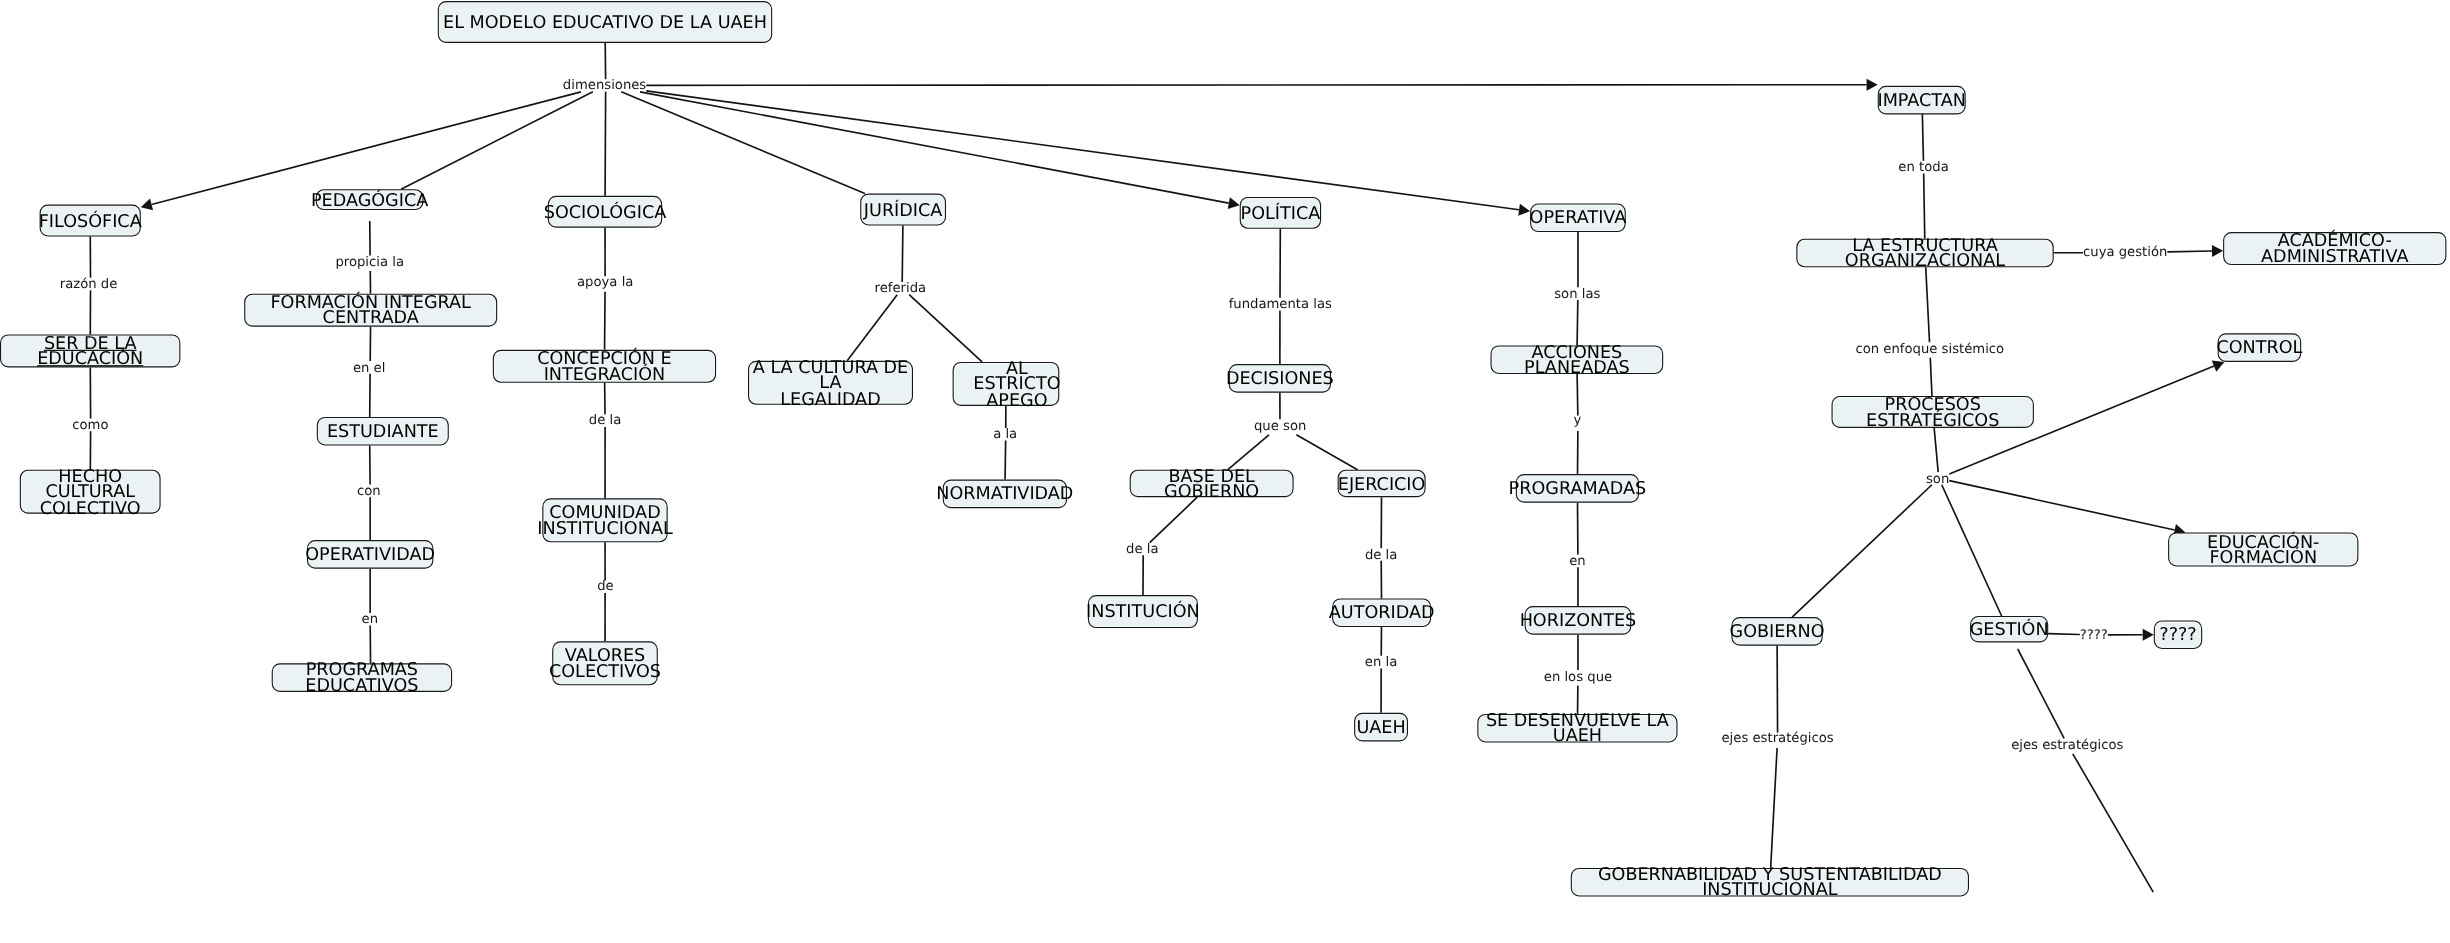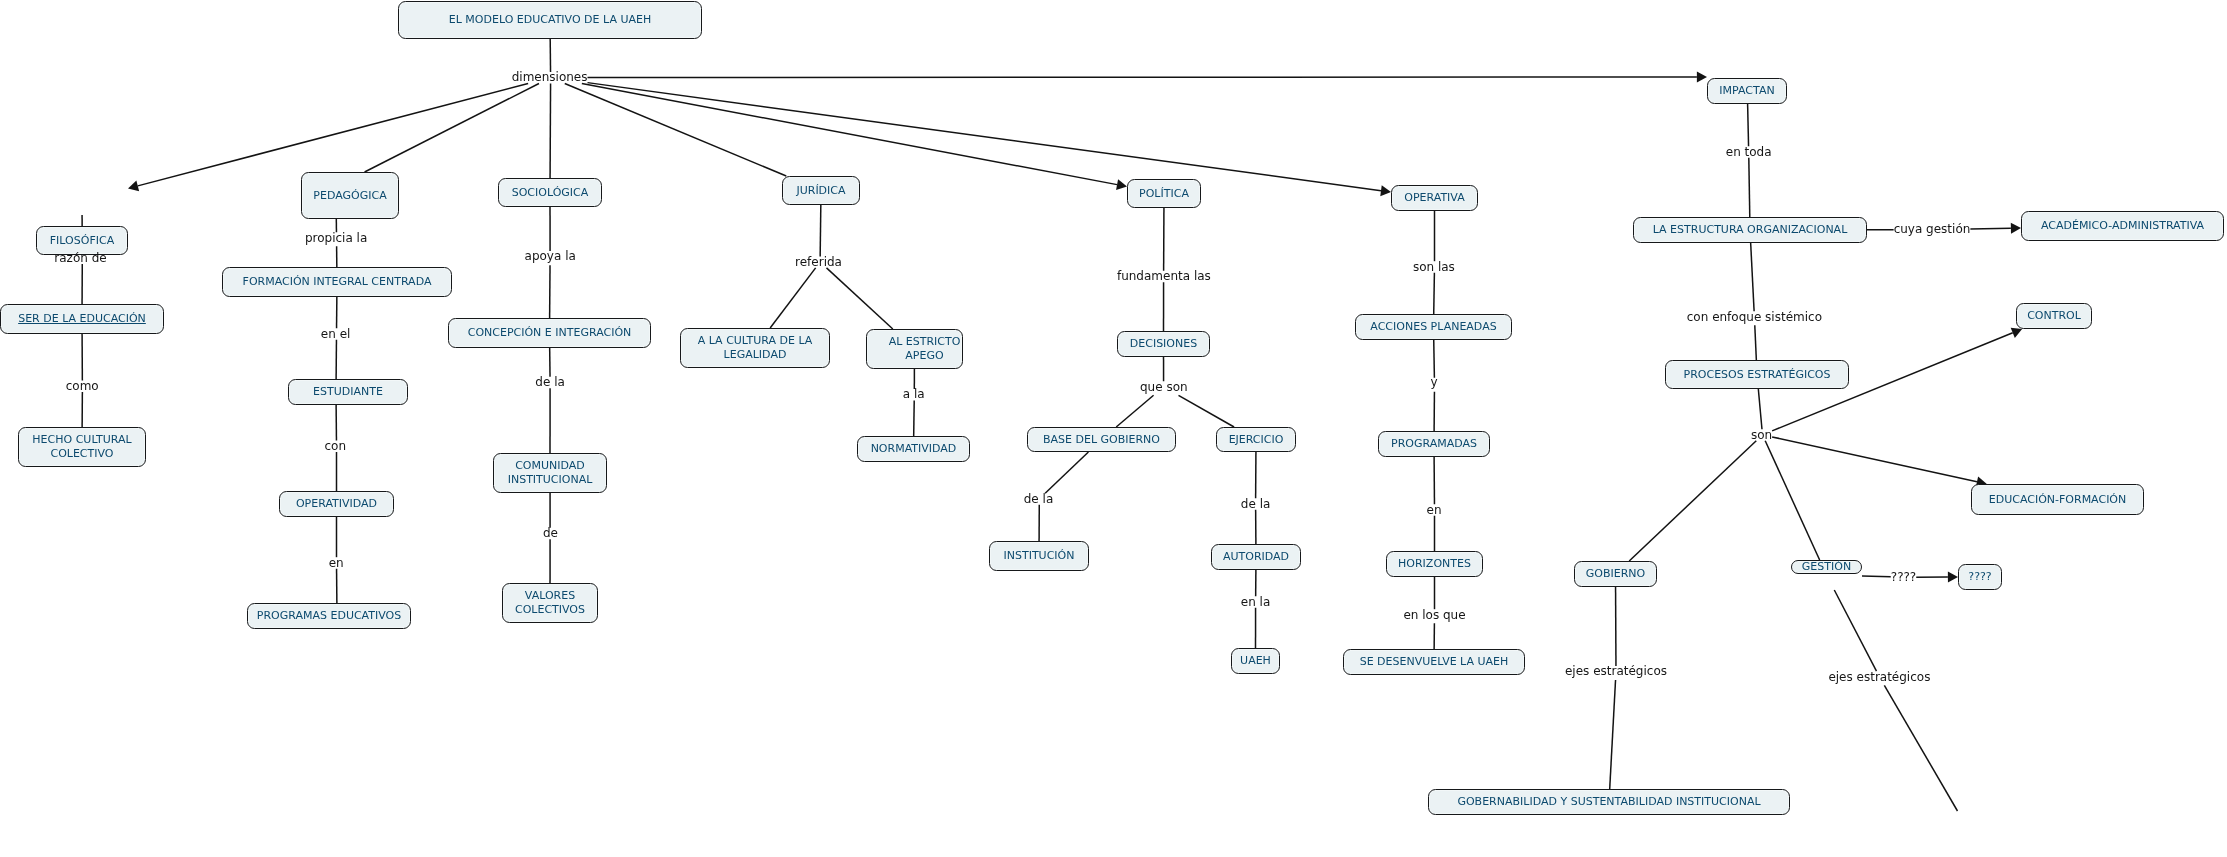--- a/index.html
+++ b/index.html
@@ -4,21 +4,21 @@
 <title>EL MODELO EDUCATIVO DE LA UAEH</title>
 <style>
   html,body{margin:0;padding:0;background:#ffffff;}
   body{width:2227px;height:857px;overflow:hidden;
        font-family:"DejaVu Sans",sans-serif;}
   #cmap{position:relative;width:2227px;height:857px;background:#fff;}
   svg#links{position:absolute;left:0;top:0;width:2227px;height:857px;}
   .node{position:absolute;box-sizing:border-box;
         border:1.5px solid #16181a;border-radius:7.5px;background:#ebf2f4;
         display:flex;align-items:center;justify-content:center;text-align:center;
-        color:#0c4a6e;line-height:14.2px;font-size:11px;
+        color:#000000;line-height:14.2px;font-size:16px;
         box-shadow:inset 0 0 0 1px rgba(255,255,255,0.38);}
   .node > span{display:block;white-space:pre-line;position:relative;top:0.4px;}
   .lbl{position:absolute;color:#161616;white-space:pre;text-align:center;
        font-size:12px;line-height:15px;padding-top:1.5px;
        transform:translate(-50%,-50%);}
 </style>
 </head>
 <body>
 
 <div id="cmap">
@@ -95,24 +95,24 @@
       <line x1="1615.544061302682" y1="680" x2="1609.697318007663" y2="789" stroke="#131313" stroke-width="1.5"></line>
       <line x1="1876.4899803536346" y1="671.1999999999999" x2="1834.294695481336" y2="590" stroke="#131313" stroke-width="1.5"></line>
       <line x1="1884.3460500963392" y1="685.3" x2="1957.4894026974953" y2="811" stroke="#131313" stroke-width="1.5"></line>
       <line x1="1890.7578125" y1="576.8359375" x2="1862" y2="576.0142857142857" stroke="#131313" stroke-width="1.5"></line>
       <polygon points="1958,577.0575163398693 1947.9144135522893,582.5839026822952 1947.8856554806348,571.5839402744815" fill="#131313"></polygon>
       <line x1="1916.2421875" y1="577.1666870915033" x2="1947.900034516462" y2="577.0839214783883" stroke="#131313" stroke-width="1.5"></line>
     </svg>
   <div class="node" style="left:398px;top:1px;width:304px;height:38px;">
       <span>EL MODELO EDUCATIVO DE LA UAEH</span>
     </div>
-  <div class="node" style="left:36px;top:186px;width:92px;height:29px;margin-top:40px;">
+  <div class="node" style="left:36px;top:186px;width:92px;height:29px;">
       <span>FILOSÓFICA</span>
     </div>
-  <div class="node" style="left:301px;top:172px;width:98px;height:47px;">
+  <div class="node" style="left:287px;top:172px;width:98px;height:19px;">
       <span>PEDAGÓGICA</span>
     </div>
   <div class="node" style="left:498px;top:178px;width:104px;height:29px;">
       <span>SOCIOLÓGICA</span>
     </div>
   <div class="node" style="left:782px;top:176px;width:78px;height:29px;">
       <span>JURÍDICA</span>
     </div>
   <div class="node" style="left:1127px;top:179px;width:74px;height:29px;">
       <span>POLÍTICA</span>
@@ -205,21 +205,21 @@
     </div>
   <div class="node" style="left:2016px;top:303px;width:76px;height:26px;">
       <span>CONTROL</span>
     </div>
   <div class="node" style="left:1971px;top:484px;width:173px;height:31px;">
       <span>EDUCACIÓN-FORMACIÓN</span>
     </div>
   <div class="node" style="left:1574px;top:561px;width:83px;height:26px;">
       <span>GOBIERNO</span>
     </div>
-  <div class="node" style="left:1791px;top:560px;width:71px;height:14px;">
+  <div class="node" style="left:1791px;top:560px;width:71px;height:24px;">
       <span>GESTIÓN</span>
     </div>
   <div class="node" style="left:1958px;top:564px;width:44px;height:26px;">
       <span>????</span>
     </div>
   <div class="node" style="left:1428px;top:789px;width:362px;height:26px;">
       <span>GOBERNABILIDAD Y SUSTENTABILIDAD INSTITUCIONAL</span>
     </div>
   <div class="lbl" style="left:549.6px;top:76.8px;">dimensiones</div>
   <div class="lbl" style="left:80.5px;top:257.2px;">razón de</div>

